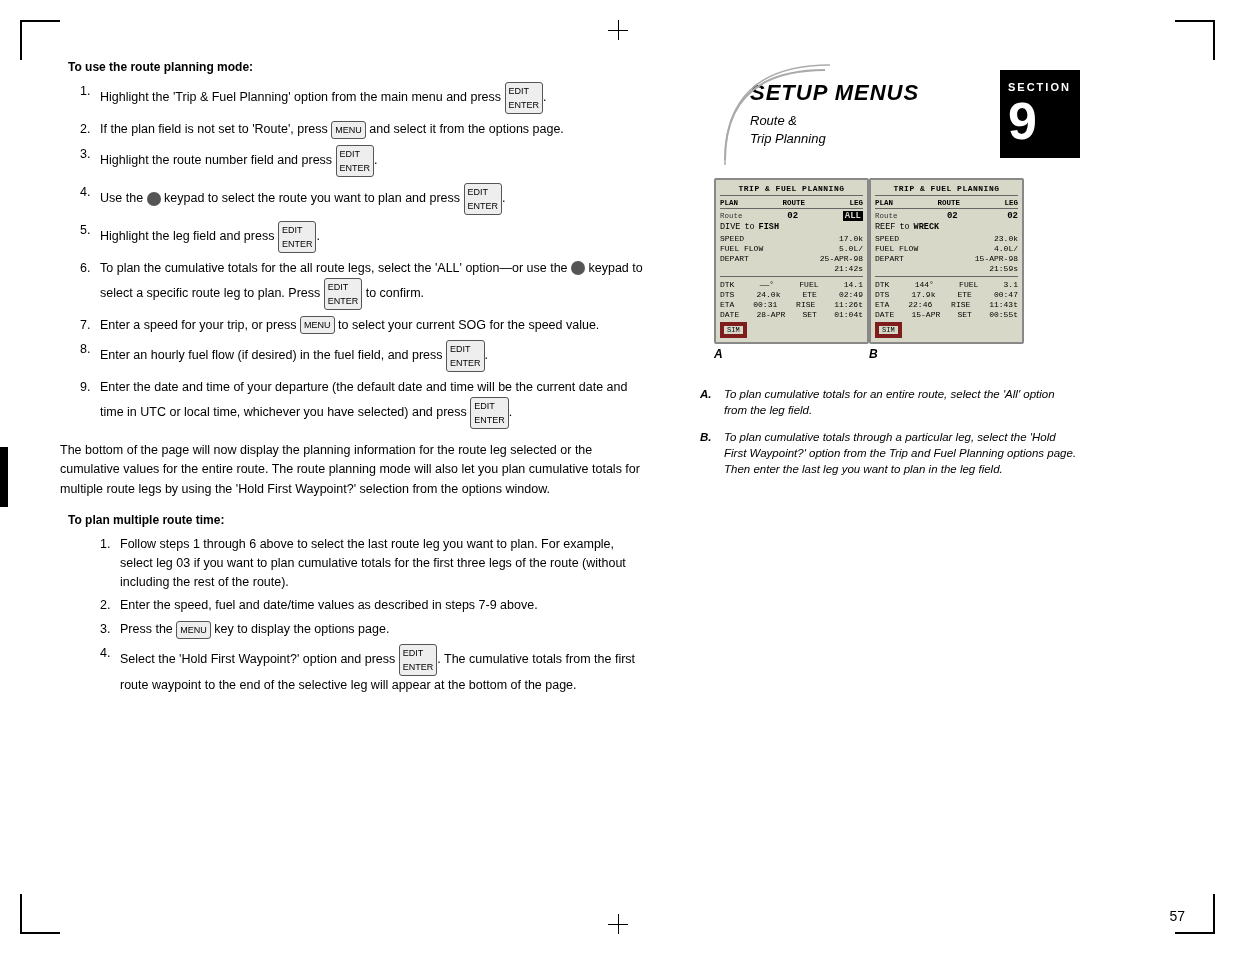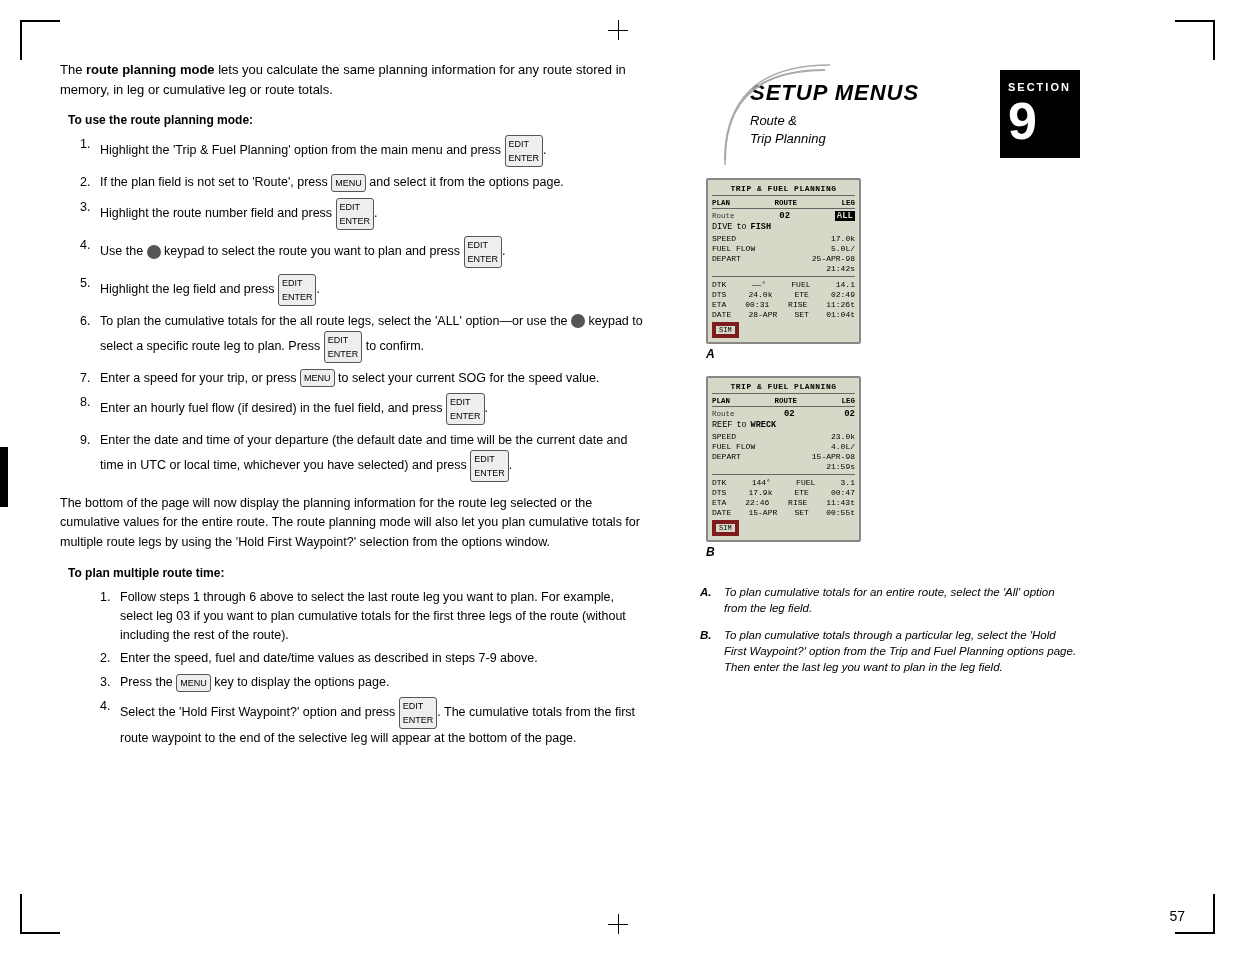--- a/index.html
+++ b/index.html
@@ -218,23 +218,21 @@
     
     .header-wrapper {
       position: relative;
       margin-left: 30px;
       margin-top: 10px;
     }
 
     
     .screens-container {
       display: flex;
-      flex-direction: column;
-      gap: 15px;
-      margin-left: 16px;
+      margin-left: 24px;
       margin-bottom: 20px;
     }
 
     .screen-wrapper {
       display: flex;
       flex-direction: column;
       align-items: flex-start;
     }
 
     .gps-screen {
@@ -357,23 +355,20 @@
 <div class="corner corner-bl"></div>
 <div class="corner corner-br"></div>
 <div class="crosshair-top"></div>
 <div class="crosshair-bottom"></div>
 <div class="left-black-bar"></div>
 
 <div class="page-container">
 
   <div class="left-column">
 
-    <p class="intro-para">
-      The <strong>route planning mode</strong> lets you calculate the same planning information for any route stored in memory, in leg or cumulative leg or route totals.
-    </p>
 
     <div class="section-header">To use the route planning mode:</div>
 
     <ol class="num-list">
       <li>
         <span class="num">1.</span>
         Highlight the 'Trip &amp; Fuel Planning' option from the main menu and press
         <span class="key-btn">EDIT<br>ENTER</span>.
       </li>
       <li>

